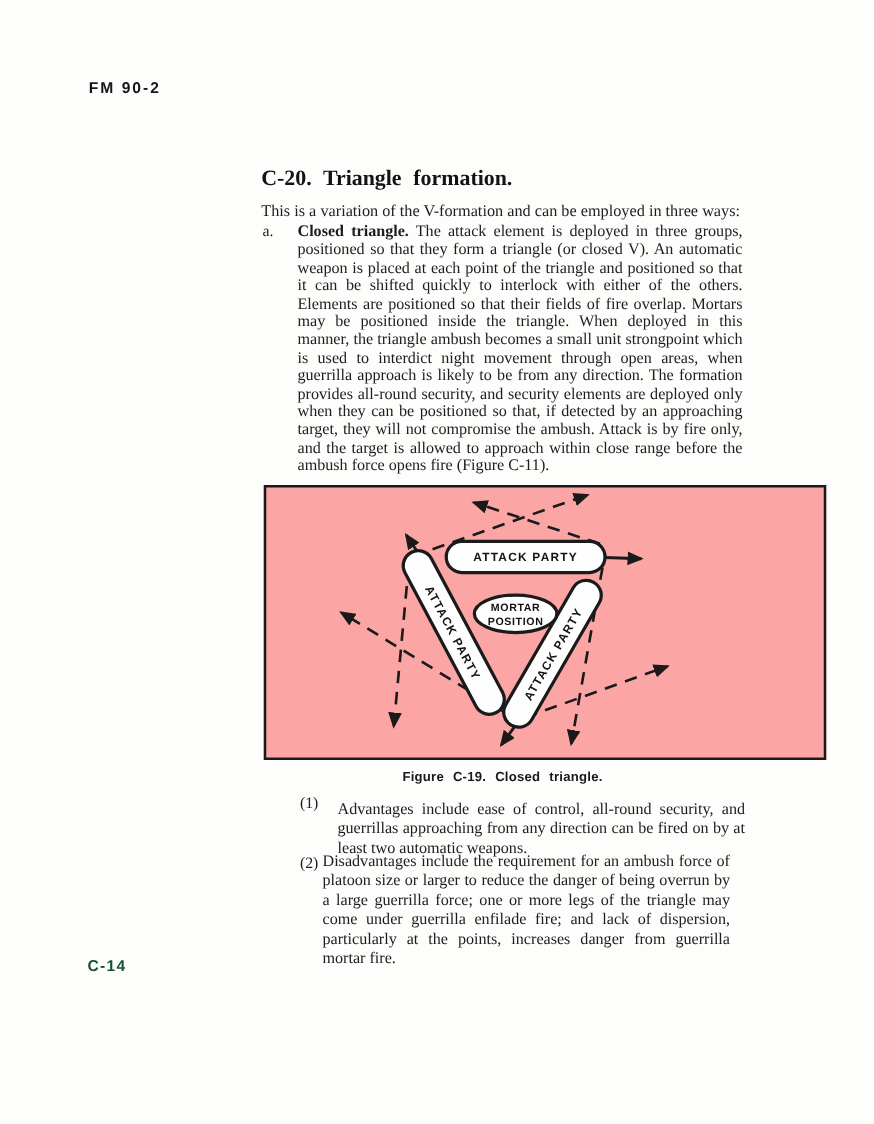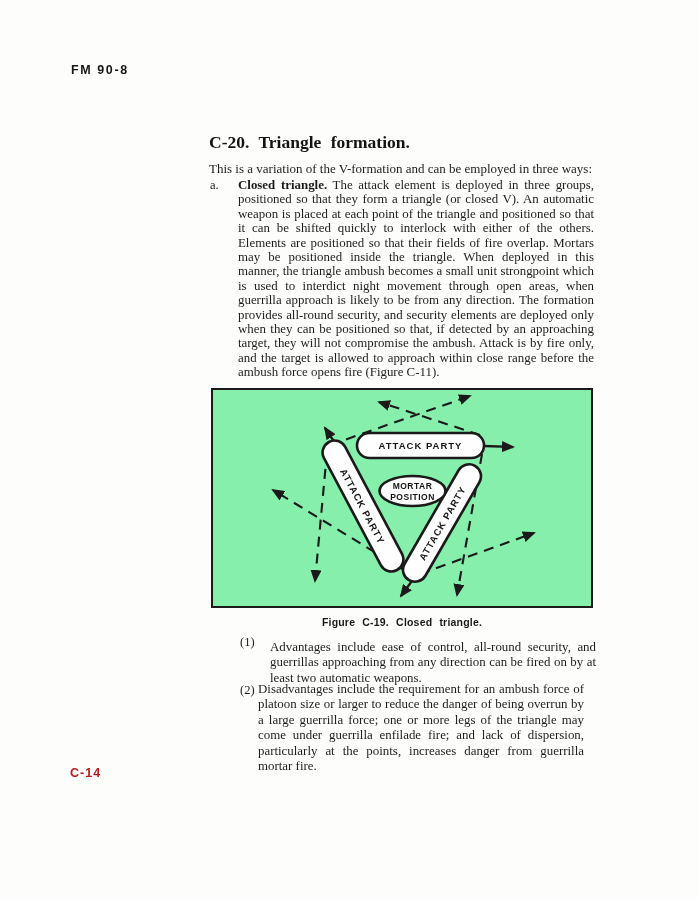--- a/index.html
+++ b/index.html
@@ -21,40 +21,40 @@
   }
   .item-a-text{
     font-size:12.9px;line-height:14.4px;text-align:justify;color:#1d1d1d;
   }
   .item-a-text .lead{font-weight:bold;}
   .sub-label{font-size:12.6px;color:#1d1d1d;}
   .sub-text{
     font-size:12.9px;line-height:15.4px;text-align:justify;color:#1d1d1d;
   }
   .figure-box{
-    left:211px;top:388px;width:382px;height:220px;
-    border:2.5px solid #1a1a1a;background:#86efac;box-sizing:border-box;
+    left:211px;top:388px;width:450px;height:220px;
+    border:2.5px solid #1a1a1a;background:#fca5a5;box-sizing:border-box;
   }
   .caption{
     left:211px;top:616px;width:382px;text-align:center;
     font-family:"Liberation Sans", sans-serif;font-weight:bold;
     font-size:10.5px;word-spacing:4px;color:#181818;letter-spacing:.2px;
   }
   .footer{
     font-family:"Liberation Sans", sans-serif;
-    font-weight:bold;font-size:12.5px;letter-spacing:1px;color:#b91c1c;
+    font-weight:bold;font-size:12.5px;letter-spacing:1px;color:#14532d;
   }
   svg text{
     font-family:"Liberation Sans", sans-serif;font-weight:bold;fill:#141414;
   }
 </style>
 </head>
 <body>
 
-<div class="abs hdr" style="left:71px;top:63px;">FM 90-8</div>
+<div class="abs hdr" style="left:71px;top:63px;">FM 90-2</div>
 
 <div class="abs title" style="left:209px;top:108px;margin-top:24px;">C-20. Triangle formation.</div>
 
 <div class="abs body-text" style="left:209px;top:161px;width:385px;">This is a variation of the V-formation and can be employed in three ways:</div>
 
 <div class="abs sub-label" style="left:210px;top:178px;">a.</div>
 <div class="abs item-a-text" style="left:238px;top:178px;width:356px;"><span class="lead">Closed triangle.</span><span> The attack element is deployed in three groups, positioned so that they form a triangle (or closed V). An automatic weapon is placed at each point of the triangle and positioned so that it can be shifted quickly to interlock with either of the others. Elements are positioned so that their fields of fire overlap. Mortars may be positioned inside the triangle. When deployed in this manner, the triangle ambush becomes a small unit strongpoint which is used to interdict night movement through open areas, when guerrilla approach is likely to be from any direction. The formation provides all-round security, and security elements are deployed only when they can be positioned so that, if detected by an approaching target, they will not compromise the ambush. Attack is by fire only, and the target is allowed to approach within close range before the ambush force opens fire (Figure C-11).</span></div>
 
 <div class="abs figure-box">
   <svg width="377" height="215" viewBox="0 0 377 215">

